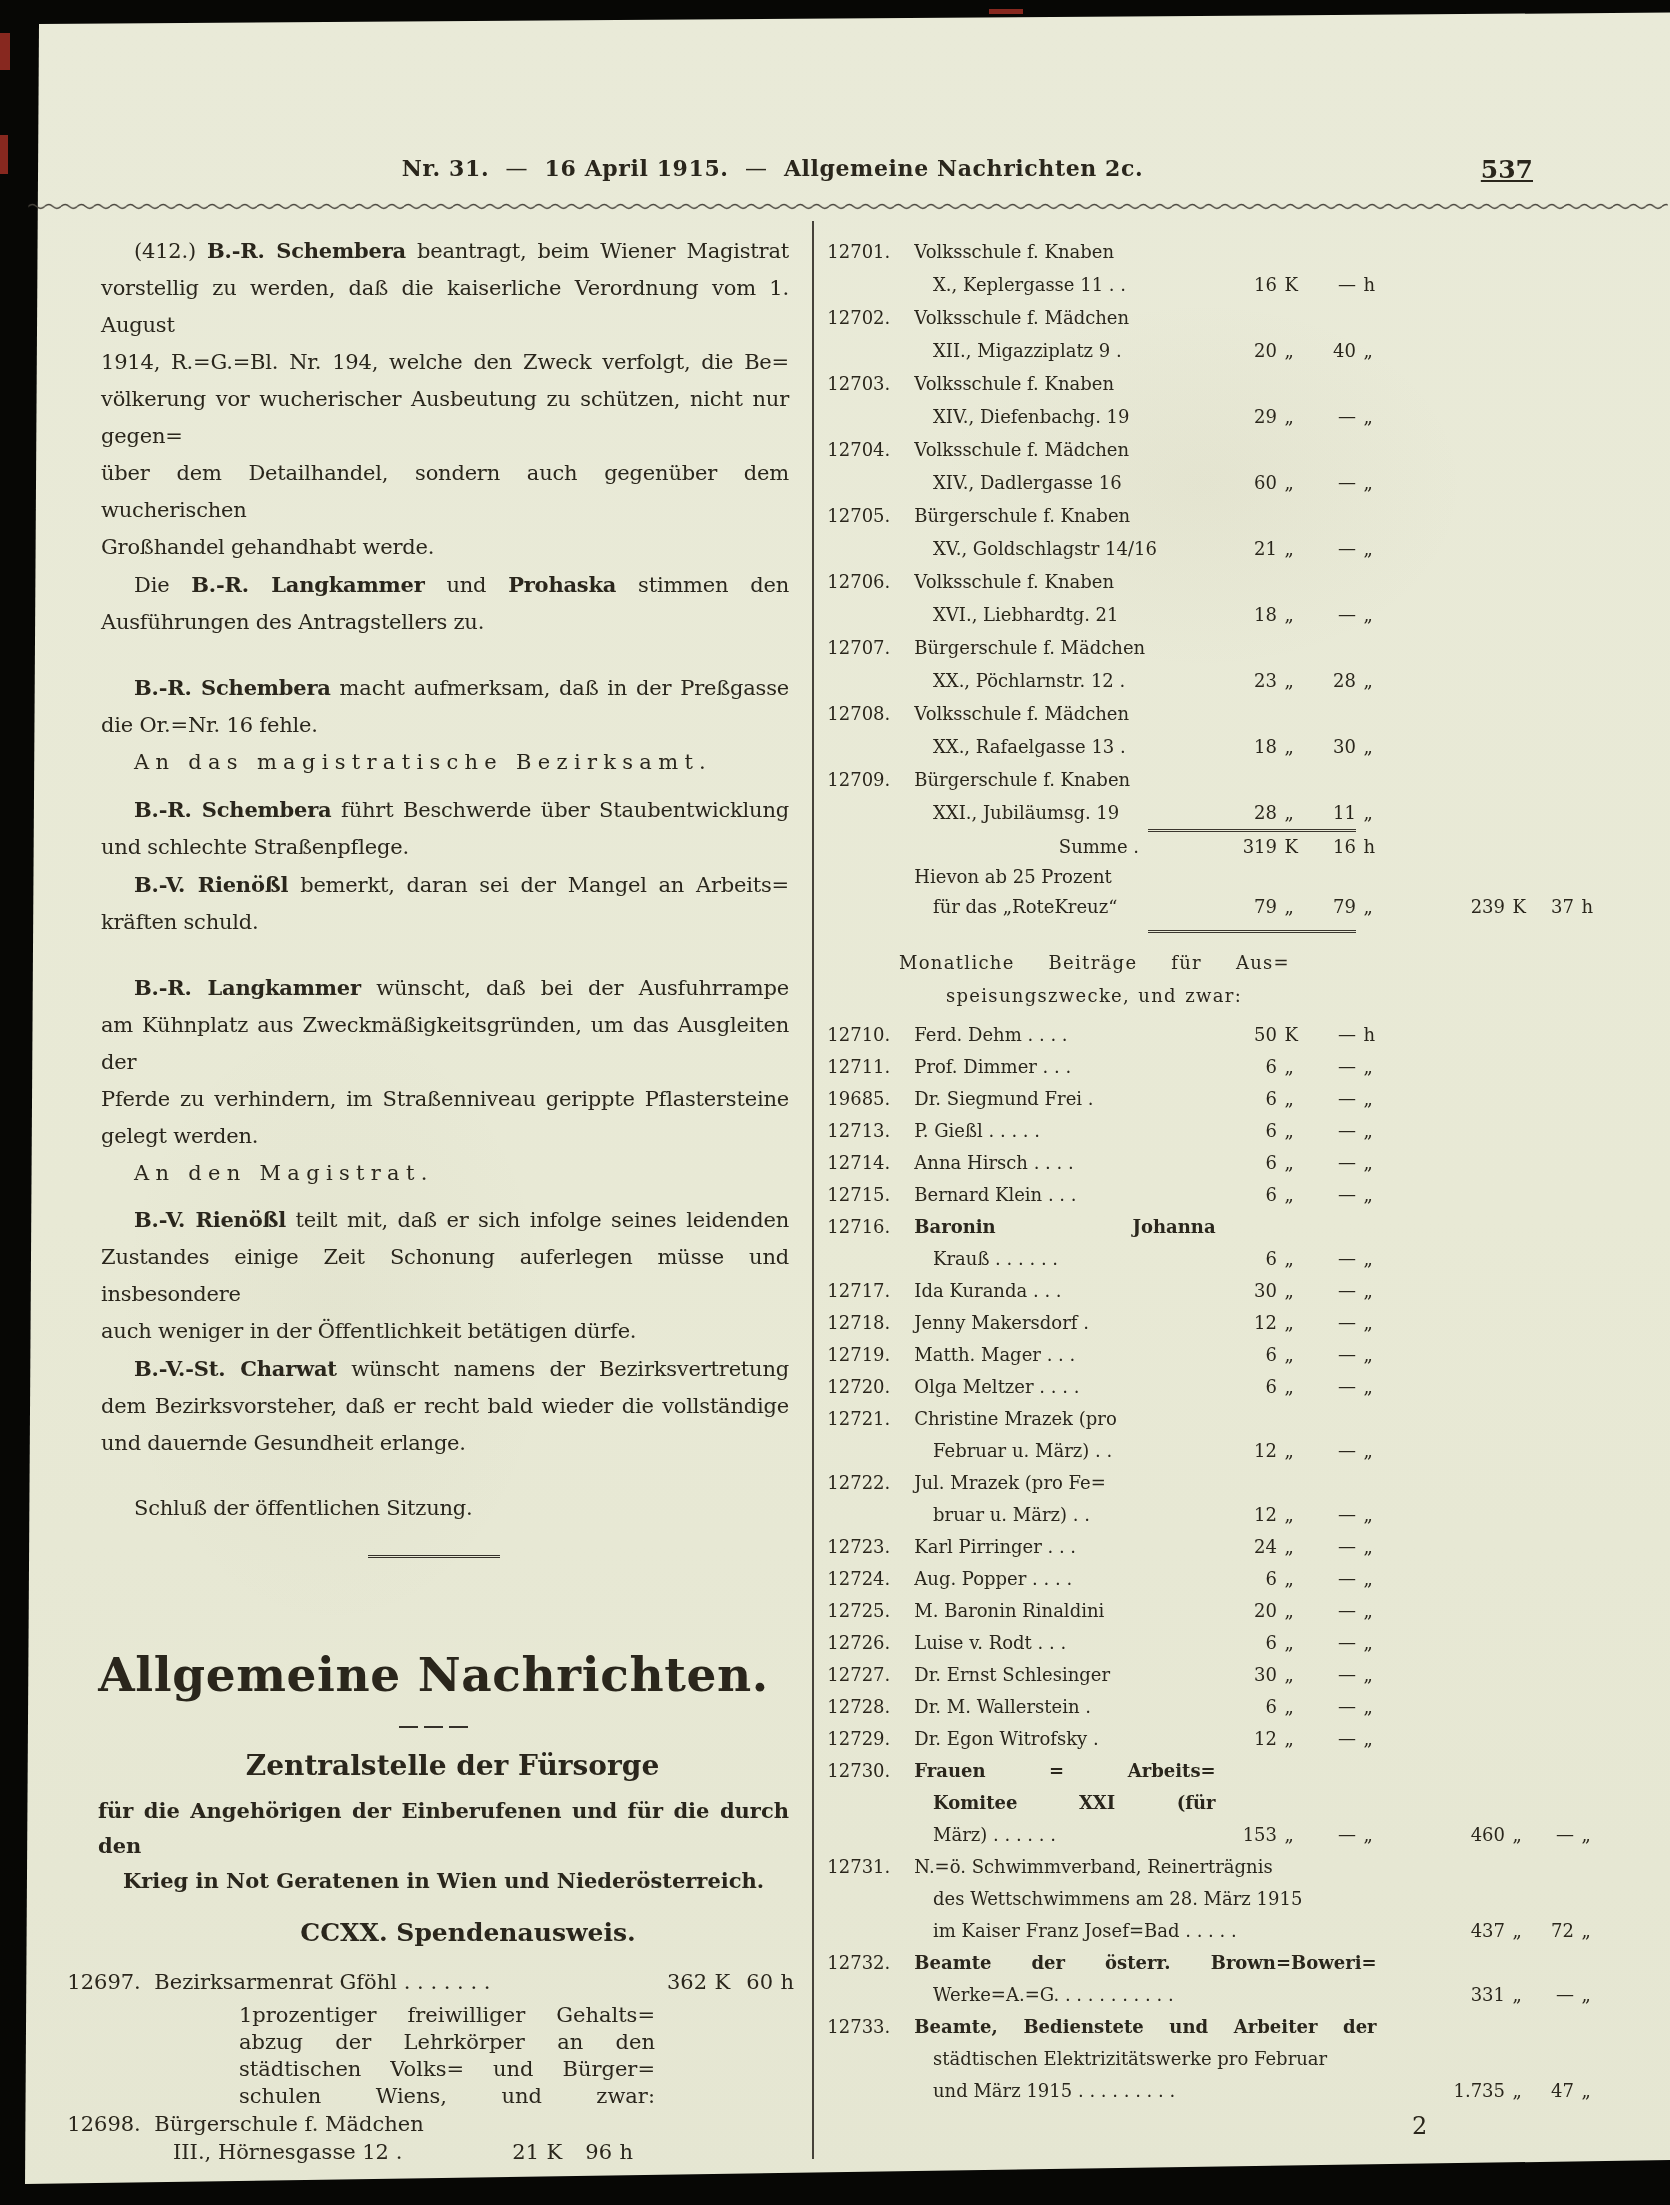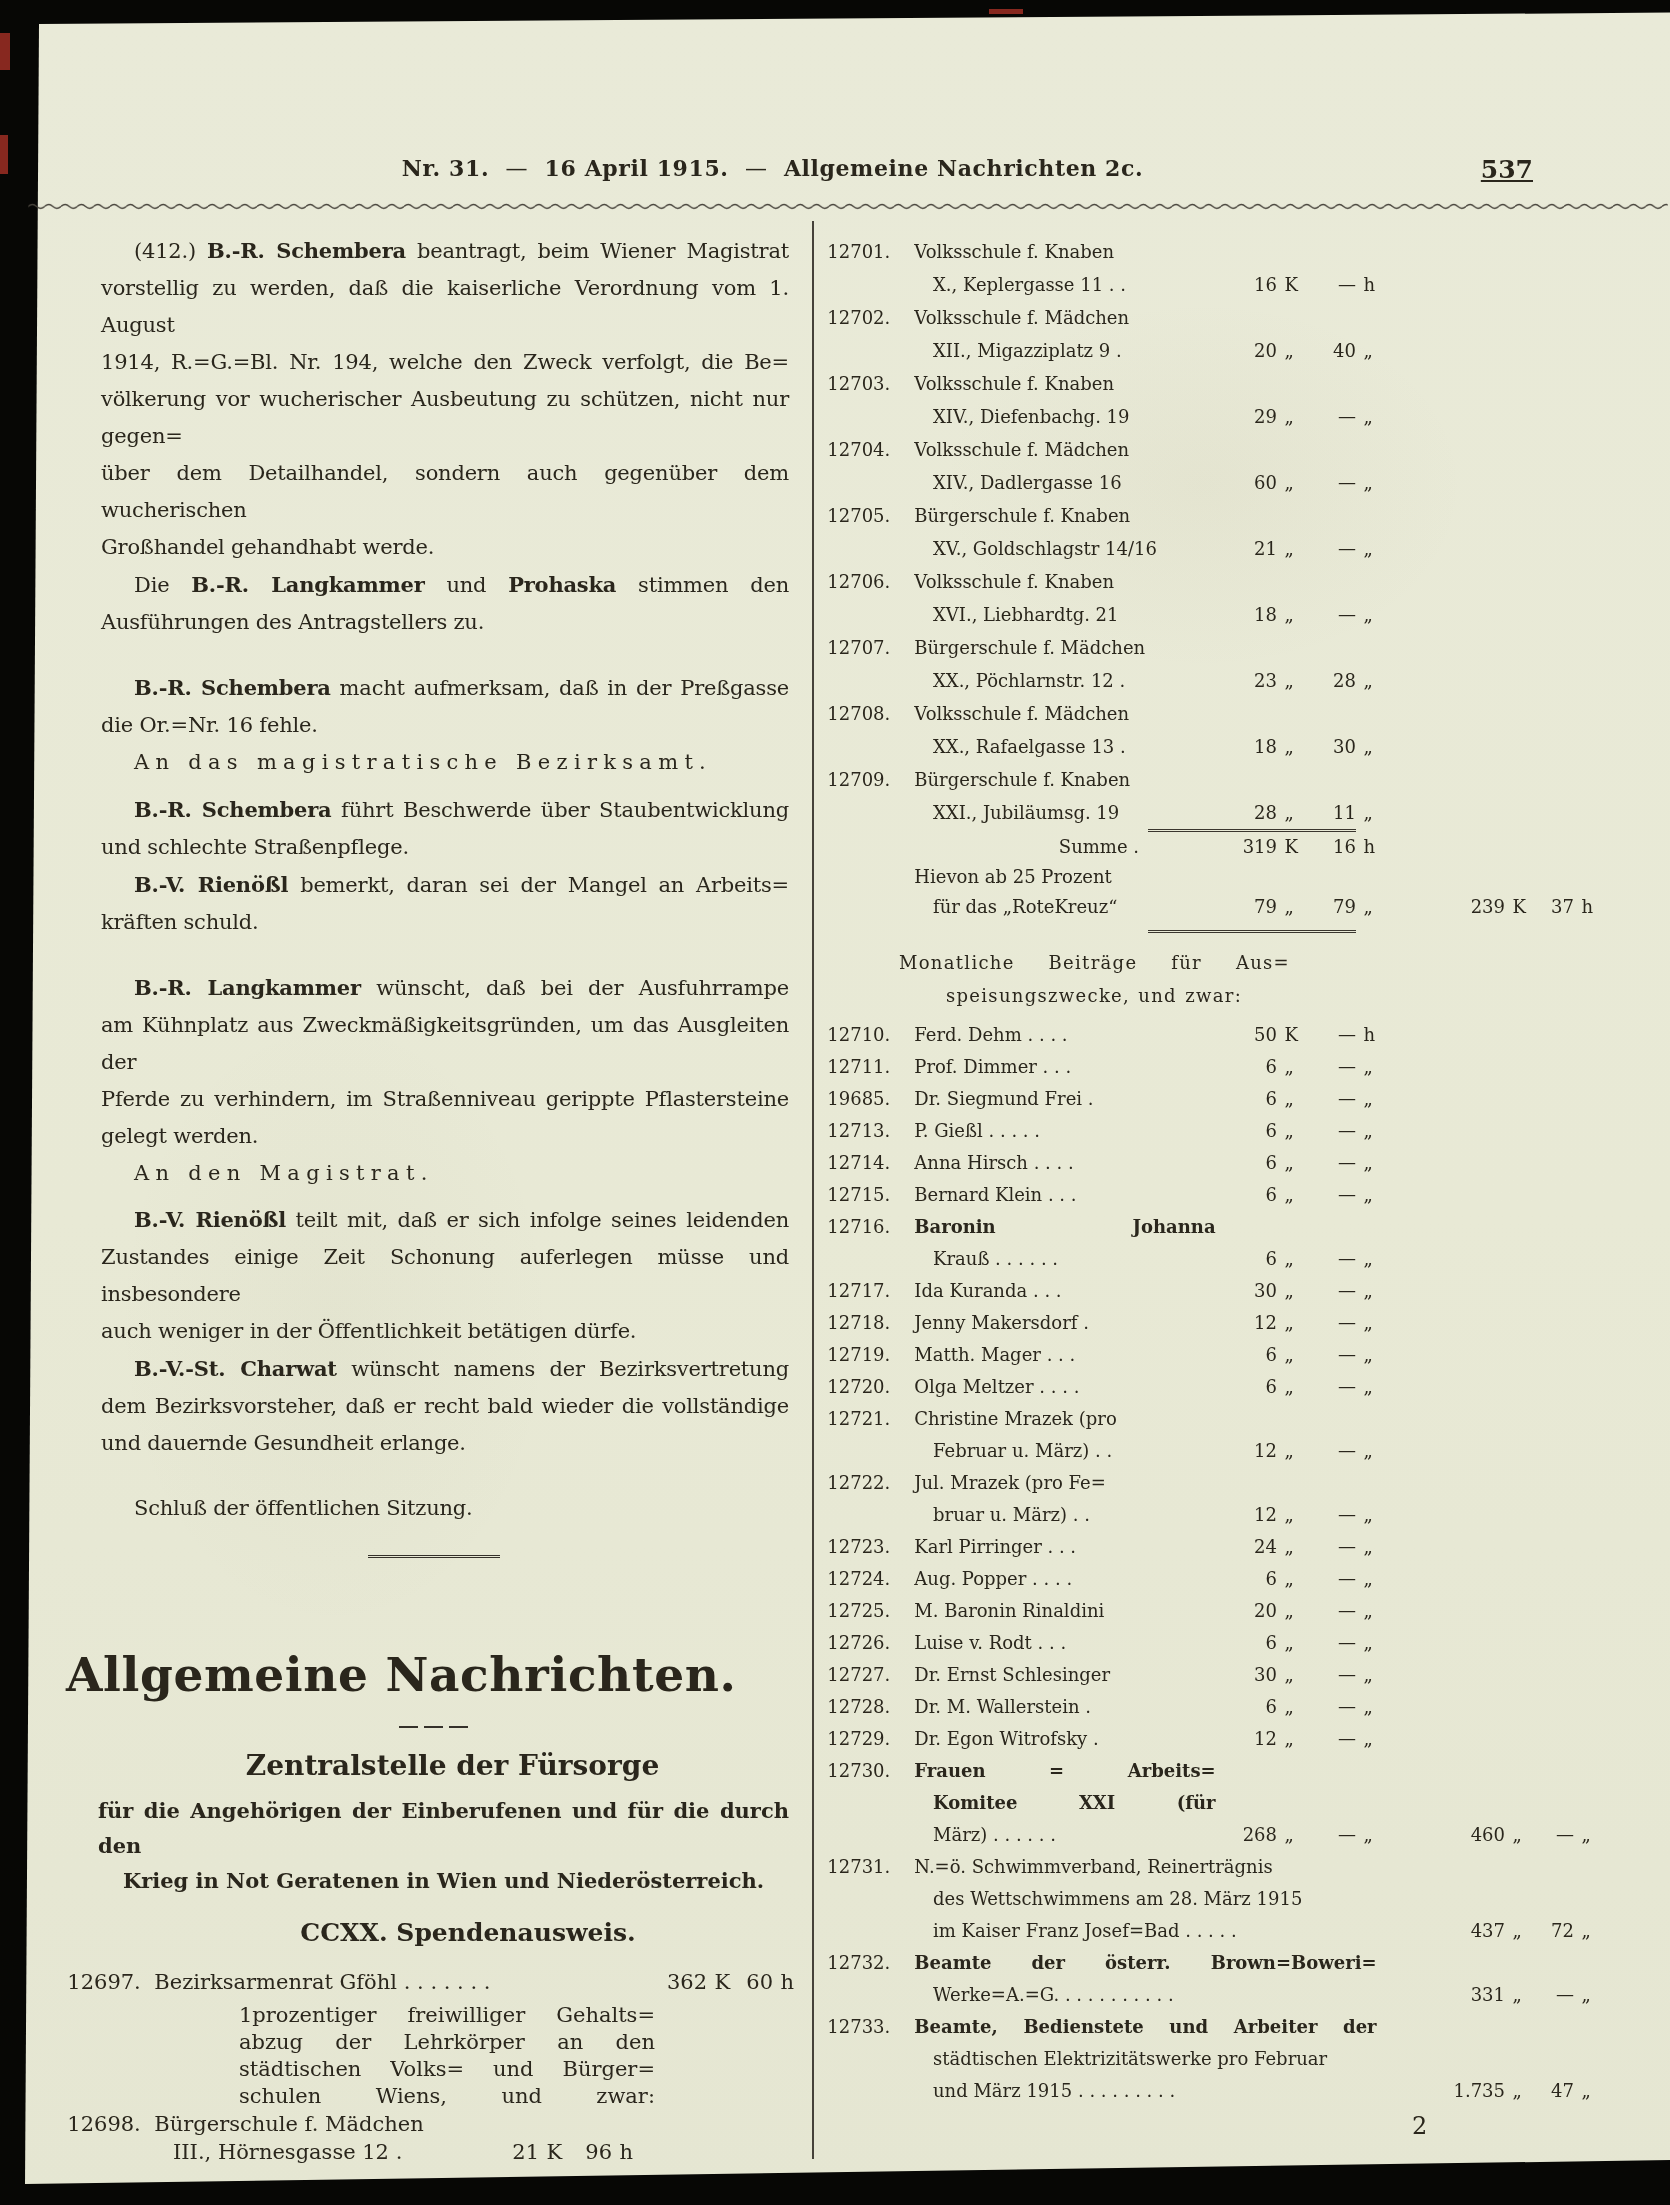--- a/index.html
+++ b/index.html
@@ -37,21 +37,21 @@
   .pline{line-height:37px;text-align:justify;text-align-last:justify;letter-spacing:-0.2px;}
   .pline.last{text-align-last:left;}
   .pline.ind{text-indent:33px;}
   .seg-b{font-weight:700;}
   .seg-g{letter-spacing:.30em;}
   .gap-s{margin-top:9.5px;}
   .gap-m{margin-top:28px;}
 
   .hr-short{width:132px;height:2.5px;margin:28px auto 0 auto;
     background:linear-gradient(#35312a 0 0.9px,transparent 0.9px 1.6px,#35312a 1.6px 2.5px);}
-  .h-main{margin-top:82px;font-size:47px;line-height:69px;font-weight:700;letter-spacing:0.6px;}
+  .h-main{margin-top:82px;font-size:47px;line-height:69px;font-weight:700;text-align:center;letter-spacing:0.6px;}
   .mini-div{width:69px;height:1.9px;margin:17.7px auto 0 auto;
     background:linear-gradient(90deg,#35312a 0 19px,transparent 19px 25px,#35312a 25px 44px,transparent 44px 50px,#35312a 50px 69px);}
   .h-zentral{margin-top:19px;font-size:28px;line-height:38px;font-weight:700;text-align:center;padding-left:38px;}
   .sublines{margin-top:7.6px;margin-left:32px;width:691px;font-weight:700;font-size:21px;}
   .subl1{line-height:35px;text-align:justify;text-align-last:justify;}
   .subl2{line-height:35px;text-align:center;}
   .h-ccxx{margin-top:17.7px;font-size:25px;line-height:35px;font-weight:700;text-align:center;padding-left:69px;}
   .lentries{margin-top:16.4px;}
 
   
@@ -793,21 +793,21 @@
       <span class="a2"></span>
       <span class="u2"></span>
       <span class="t1"></span>
       <span class="tu1"></span>
       <span class="t2"></span>
       <span class="tu2"></span>
     </div>
     <div class="row gr" style="line-height: 32px;">
       <span class="cno"></span>
       <span class="ct i1">März) . . . . . .</span>
-      <span class="a1">268</span>
+      <span class="a1">153</span>
       <span class="u1">„</span>
       <span class="a2">—</span>
       <span class="u2">„</span>
       <span class="t1">460</span>
       <span class="tu1">„</span>
       <span class="t2">—</span>
       <span class="tu2">„</span>
     </div>
     <div class="row gr" style="line-height: 32px;">
       <span class="cno">12731.</span>

